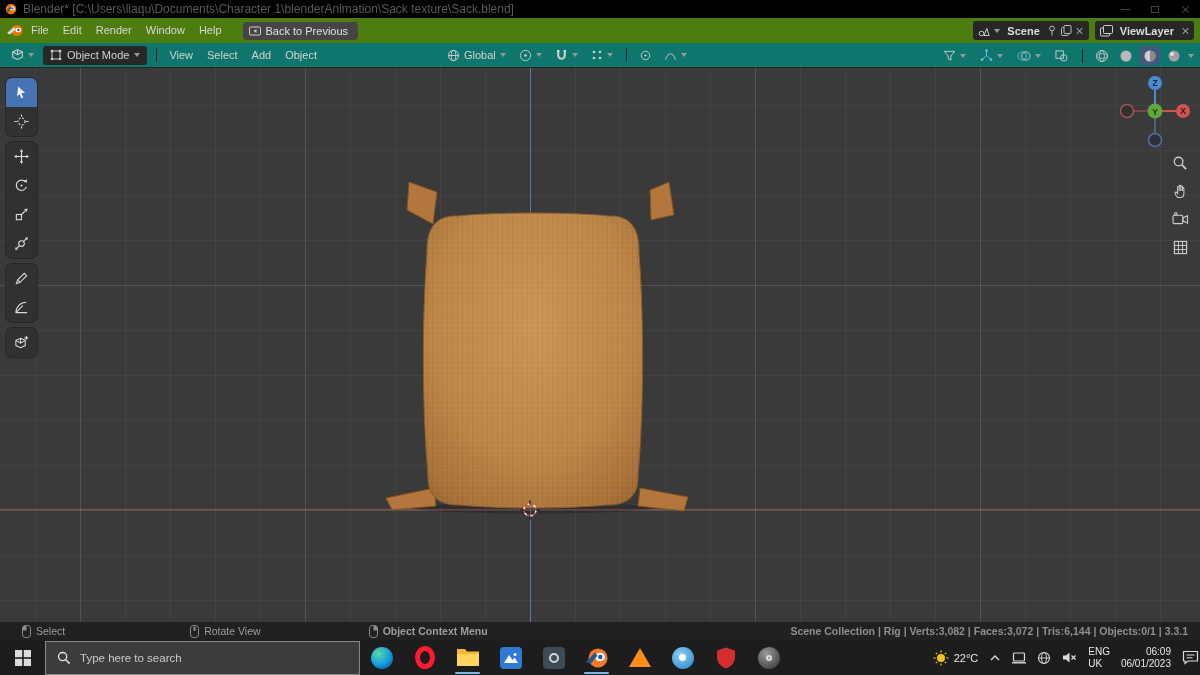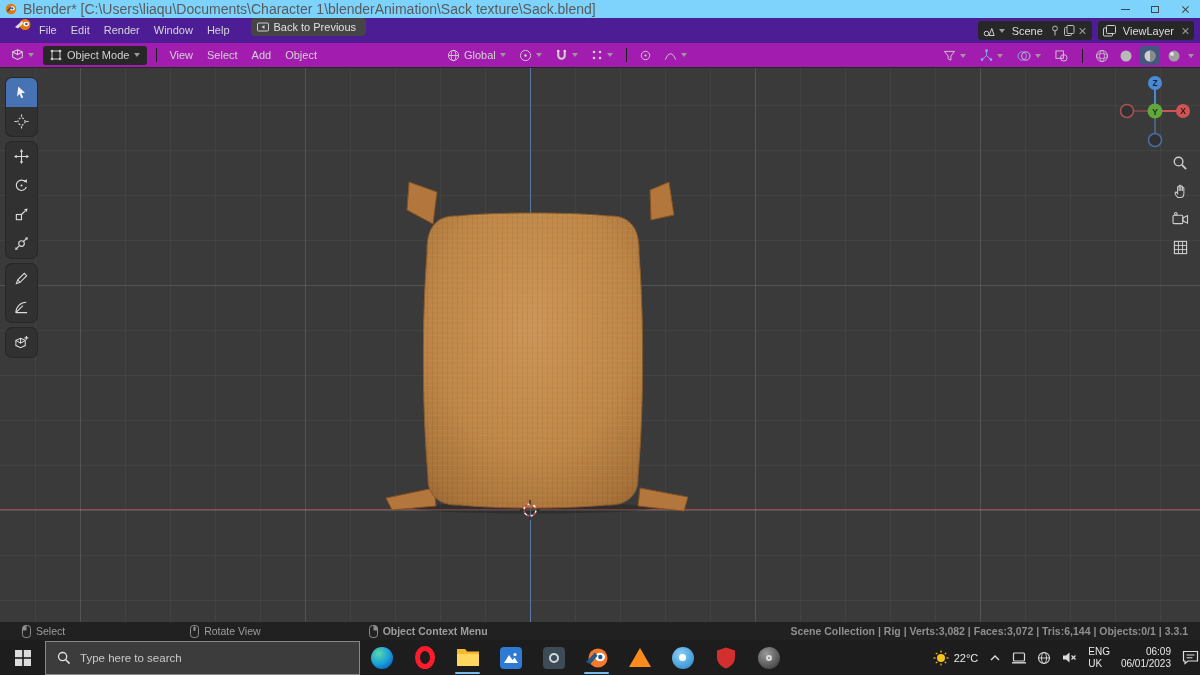--- a/index.html
+++ b/index.html
@@ -2,50 +2,50 @@
 <html><head>
 <meta charset="utf-8">
 <style>
   * { margin:0; padding:0; box-sizing:border-box; }
   html,body { width:1200px; height:675px; overflow:hidden; background:#000;
     font-family:"Liberation Sans","DejaVu Sans",sans-serif; }
   .app { position:relative; width:1200px; height:675px; background:#3a3a3a; }
   svg { display:block; }
 
   
-  .titlebar { position:absolute; top:0; left:0; right:0; height:18px; background:#7dd3fc;
-    display:flex; align-items:center; padding-left:5px; font-size:14px; color:#5a5a5a; }
+  .titlebar { position:absolute; top:0; left:0; right:0; height:18px; background:#000000;
+    display:flex; align-items:center; padding-left:5px; font-size:12px; color:#5a5a5a; }
   .titlebar .logo { width:12px; height:12px; margin-right:6px; }
   .win-controls { position:absolute; right:0; top:0; height:18px; display:flex; }
   .win-btn { width:30px; height:18px; display:flex; align-items:center; justify-content:center; }
   .glyph-min { width:9px; height:1px; background:#444; }
   .glyph-max { width:8px; height:7px; border:1px solid #444; }
   .glyph-close { position:relative; width:9px; height:9px; }
   .glyph-close::before,.glyph-close::after { content:''; position:absolute; left:4px; top:0;
     width:1px; height:9px; background:#444; }
   .glyph-close::before { transform:rotate(45deg); } .glyph-close::after { transform:rotate(-45deg); }
 
   
-  .topbar { position:absolute; top:18px; left:0; right:0; height:25px; background:#4c1d95;
-    display:flex; align-items:flex-start; font-size:11px; color:#d6d6d6; padding-left:14px; }
+  .topbar { position:absolute; top:18px; left:0; right:0; height:25px; background:#4d7c0f;
+    display:flex; align-items:center; font-size:11px; color:#d6d6d6; padding-left:6px; }
   .menu-item { padding:0 7px; line-height:25px; cursor:default; }
   .chev { width:0; height:0; border-left:3px solid transparent; border-right:3px solid transparent;
     border-top:4px solid #9a9a9a; display:inline-block; }
   .back-btn { background:#454545; border-radius:4px; height:18px; display:flex; align-items:center;
     gap:5px; padding:0 10px 0 6px; margin-left:14px; color:#e0e0e0; }
   .topbar-right { position:absolute; right:6px; top:0; height:25px; display:flex; align-items:center; gap:6px; }
   .widget { display:flex; align-items:center; gap:4px; background:#272727; border-radius:3px;
-    height:19px; padding:0 5px; color:#dedede; }
+    height:19px; padding:0 5px; color:#dedede;font-weight:bold; }
   .widget .wtext { padding:0 3px; }
   .xmark { position:relative; width:8px; height:8px; opacity:.7; }
   .xmark::before,.xmark::after { content:''; position:absolute; left:3.5px; top:0; width:1px; height:8px; background:#cfcfcf; }
   .xmark::before { transform:rotate(45deg);} .xmark::after { transform:rotate(-45deg);}
 
   
-  .toolheader { position:absolute; top:43px; left:0; right:0; height:25px; background:#a21caf;
+  .toolheader { position:absolute; top:43px; left:0; right:0; height:25px; background:#0f766e;
     display:flex; align-items:center; font-size:11px; color:#d2d2d2; padding-left:5px;
     border-bottom:1px solid #262626; }
   .editor-select { display:flex; align-items:center; gap:3px; padding:0 5px; }
   .mode-dd { display:flex; align-items:center; gap:5px; background:#272727; border-radius:3px;
     height:19px; padding:0 7px; margin:0 4px; }
   .vsep { width:1px; height:14px; background:#202020; margin:0 5px; }
   .center-tools { margin-left:118px; display:flex; align-items:center; gap:3px; }
   .hdr-dd { display:flex; align-items:center; gap:4px; padding:0 5px; height:19px; border-radius:3px; }
   .right-tools { position:absolute; right:6px; top:0; height:25px; display:flex; align-items:center; gap:4px; }
   .shade-btn { width:20px; height:19px; display:flex; align-items:center; justify-content:center; border-radius:3px; }

